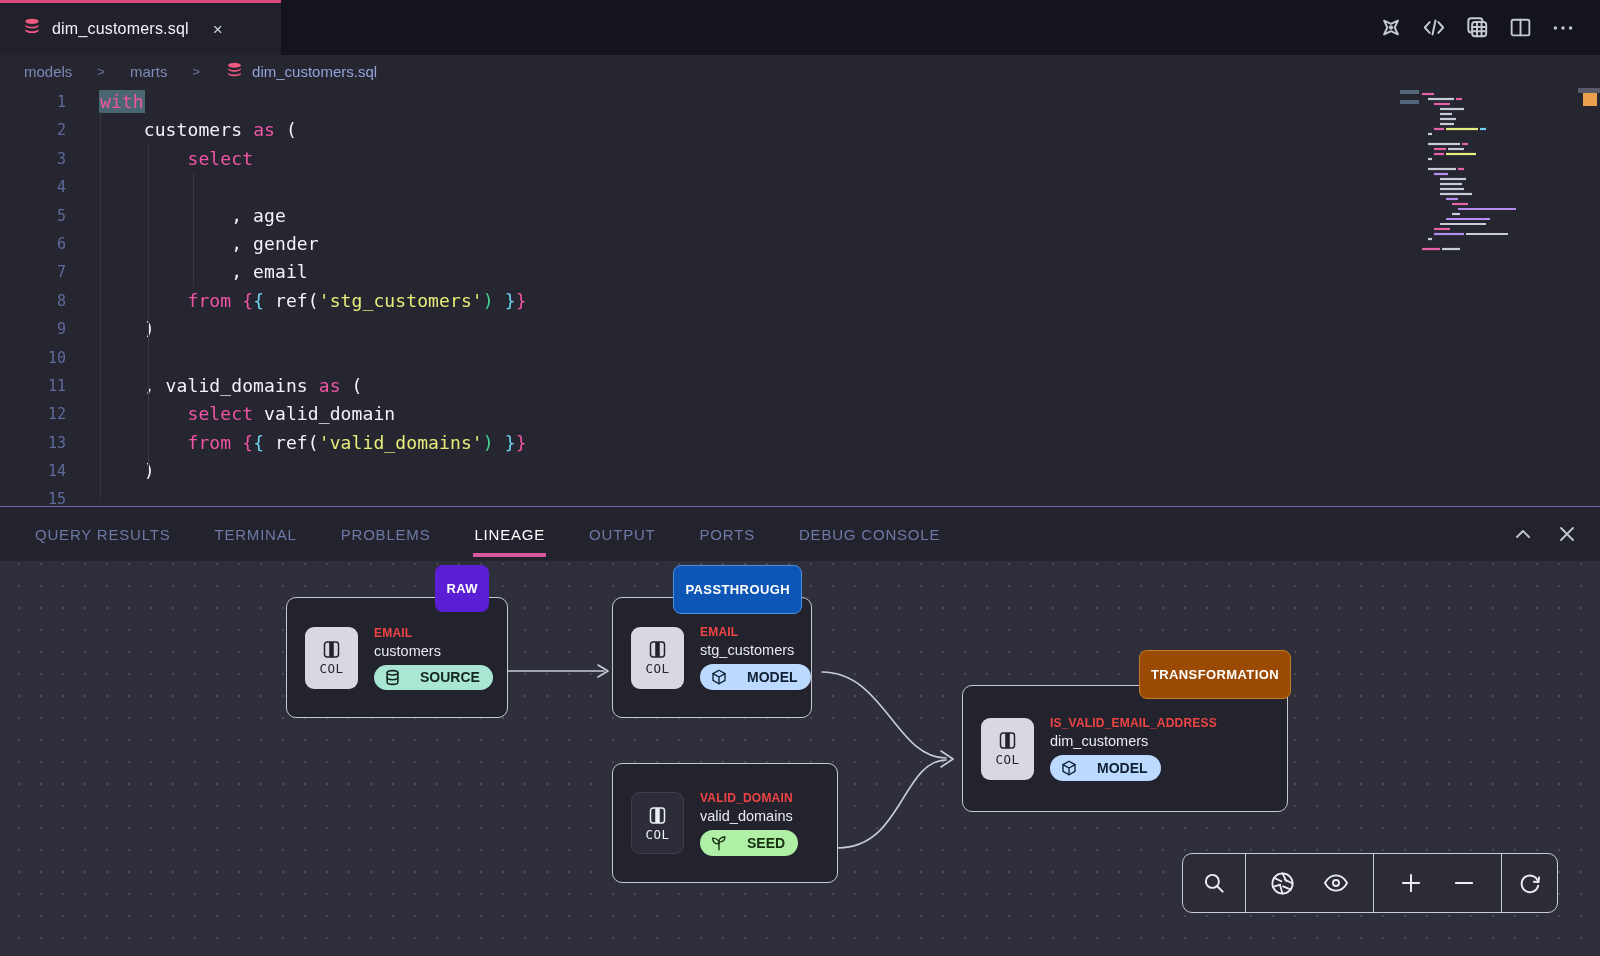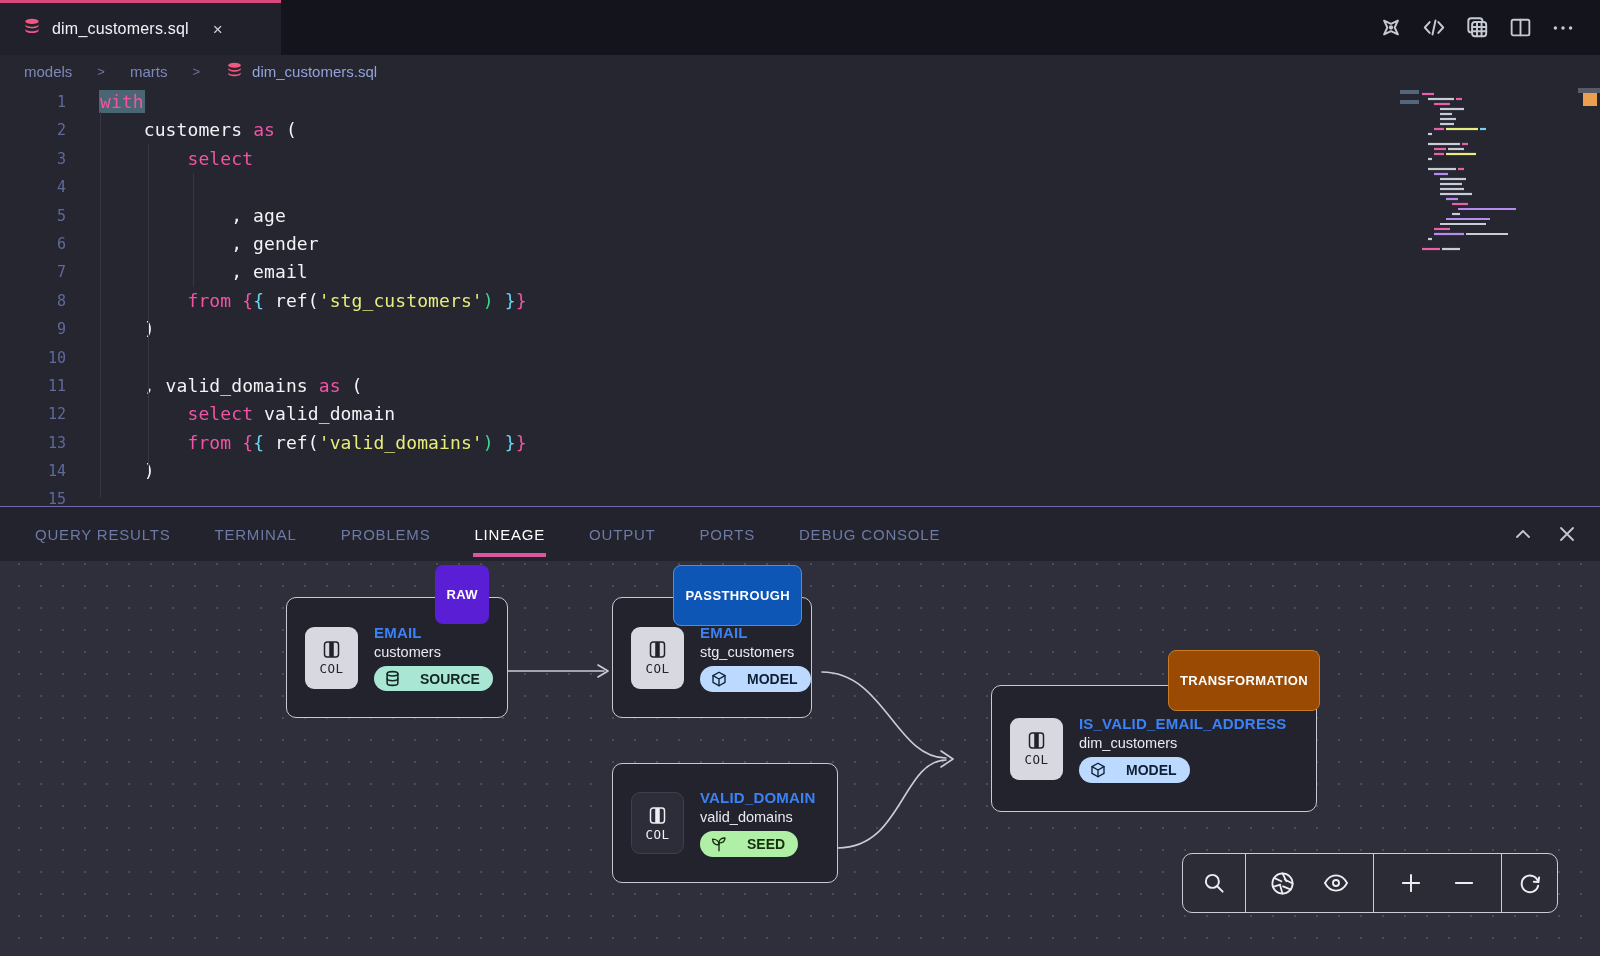--- a/index.html
+++ b/index.html
@@ -60,39 +60,39 @@
   .canvas { height:395px; background:#2e2f3a; position:relative;
             background-image:radial-gradient(circle, #4a4b57 1.15px, transparent 1.35px);
             background-size:22px 22px; background-position:8px 14px; }
   .edges { position:absolute; inset:0; width:100%; height:100%; }
 
   .node { position:absolute; background:#23232e; border:1.3px solid #c6c9d2; border-radius:10px;
           display:flex; align-items:center; gap:16px; padding:0 18px; }
   .node-customers     { left:286px; top:36px;  width:222px; height:121px; }
   .node-stg_customers { left:612px; top:36px;  width:200px; height:121px; }
   .node-valid_domains { left:612px; top:202px; width:226px; height:120px; }
-  .node-dim_customers { left:962px; top:124px; width:326px; height:127px;margin-left:29px; }
+  .node-dim_customers { left:962px; top:124px; width:326px; height:127px; }
 
   .tile { flex:0 0 53px; height:62px; border-radius:9px; display:flex; flex-direction:column;
           align-items:center; justify-content:center; gap:1px; }
   .tile-light { background:#d8d9e0; color:#22222c; }
   .tile-dark  { background:#2d2d39; color:#eceff4; border:1px solid #3e3f4b; }
   .tile-label { font-family:"DejaVu Sans Mono", monospace; font-size:12.5px; letter-spacing:.5px; }
   .node-body { display:flex; flex-direction:column; gap:3px; min-width:0; }
-  .node-title { color:#3b82f6; font-size:15px; font-weight:700; letter-spacing:.2px; white-space:nowrap; }
+  .node-title { color:#ef4444; font-size:12px; font-weight:700; letter-spacing:.2px; white-space:nowrap; }
   .node-sub   { color:#e8eaf0; font-size:14.5px; margin-bottom:3px; white-space:nowrap; }
 
   .pill { display:inline-flex; align-items:center; gap:19px; border-radius:15px; padding:4px 13px 4px 10px;
           font-size:14px; font-weight:700; width:max-content;justify-content:flex-end; }
   .pill-source { background:#a9e6d4; color:#13261f; }
   .pill-model  { background:#bcdaff; color:#0f1f33; }
   .pill-seed   { background:#b0f0a6; color:#16300f; }
 
   .badge { position:absolute; font-size:13px; font-weight:700; color:#fff; letter-spacing:.4px;
-           padding:22px 11px; border-radius:8px; white-space:nowrap; }
+           padding:16px 11px; border-radius:8px; white-space:nowrap; }
   .badge-raw            { background:#5a1ed4; top:-33px; right:18px; }
   .badge-passthrough    { background:#0e56b5; border:1.5px solid #4b8fe0; top:-33px; right:9px; }
   .badge-transformation { background:#9a4a02; border:1.5px solid #c77b21; top:-36px; right:-4px; }
 
   
   .lin-toolbar { position:absolute; left:1182px; top:292px; width:376px; height:60px;
                  border:1.5px solid #c9ccd4; border-radius:10px; background:#2b2c36;
                  display:flex; align-items:stretch; }
   .lt-group { display:flex; align-items:center; justify-content:space-evenly; flex:1; }
   .lt-group + .lt-group { border-left:1.5px solid #c9ccd4; }

